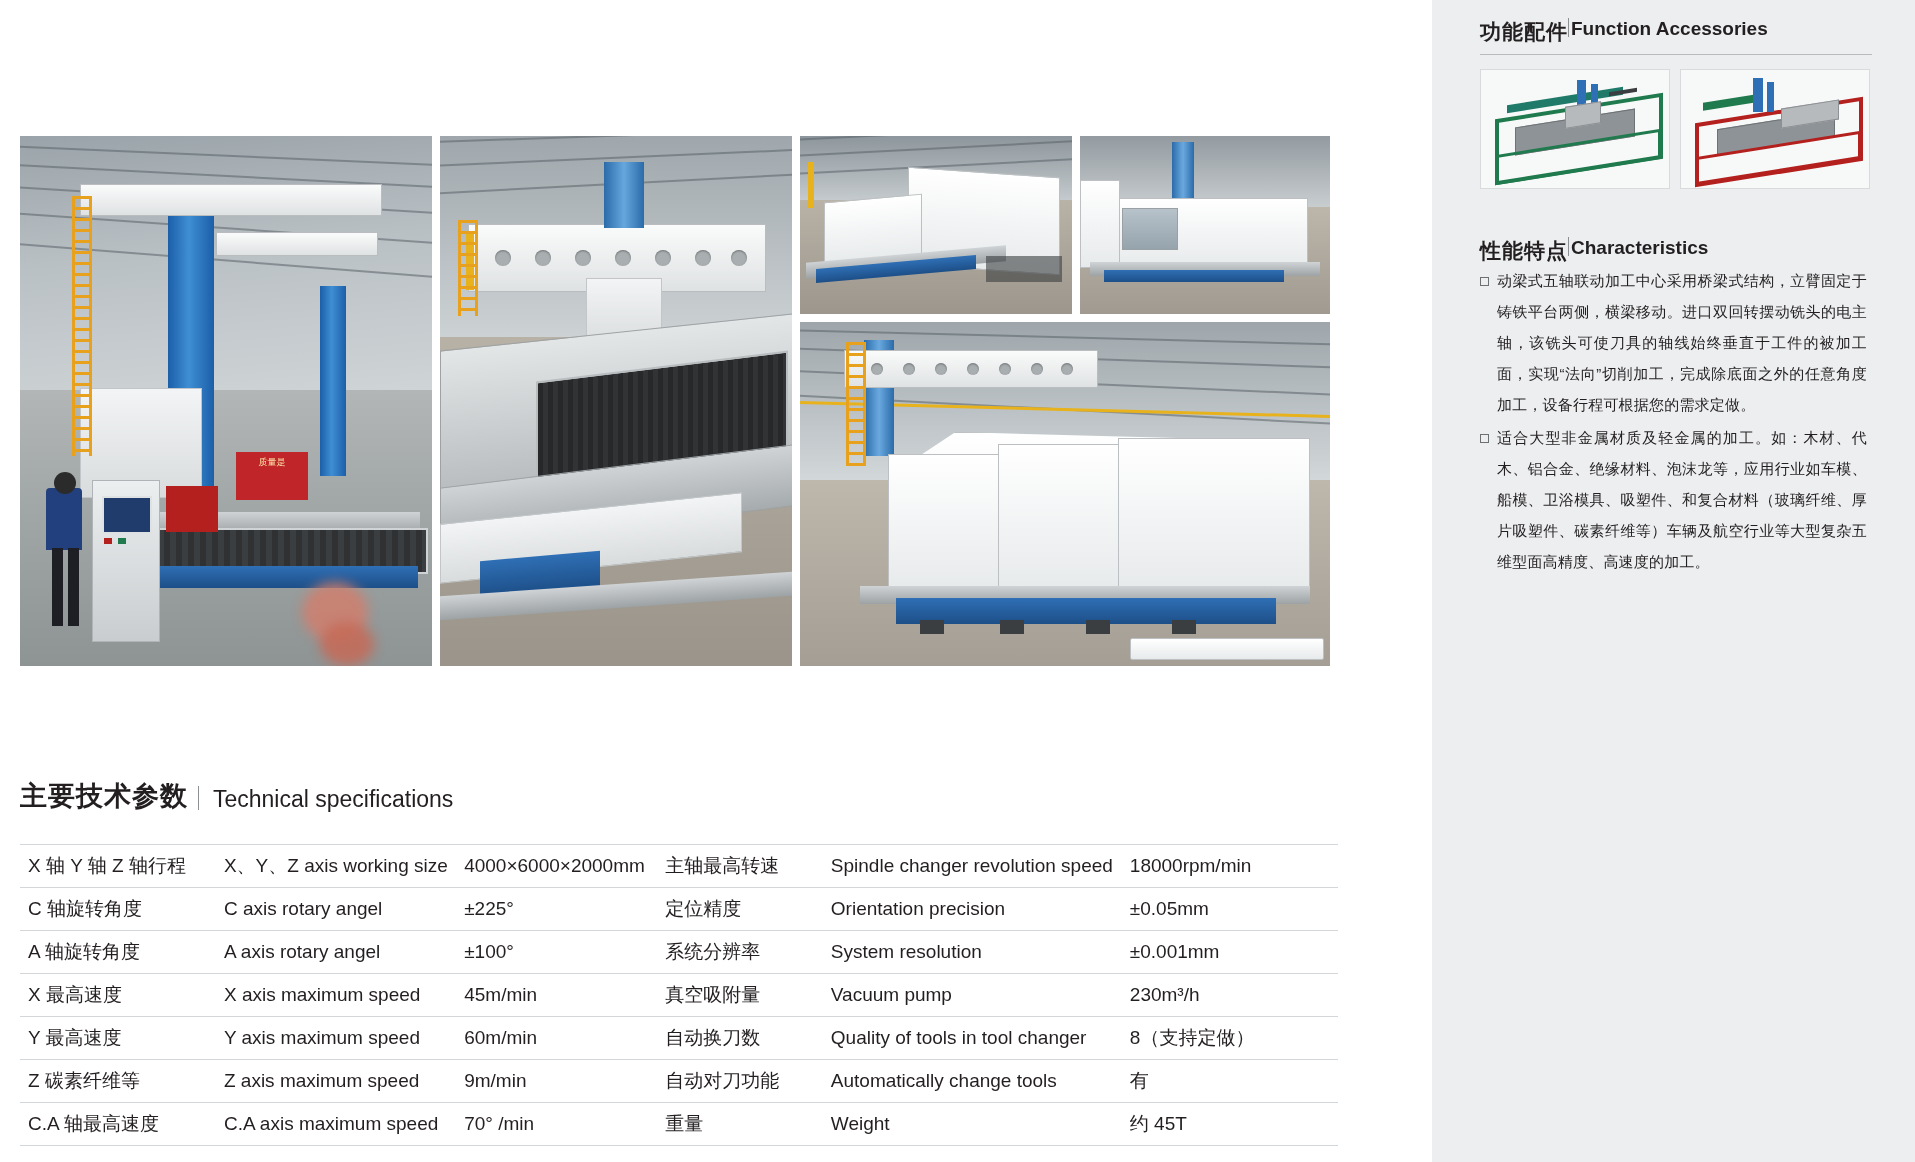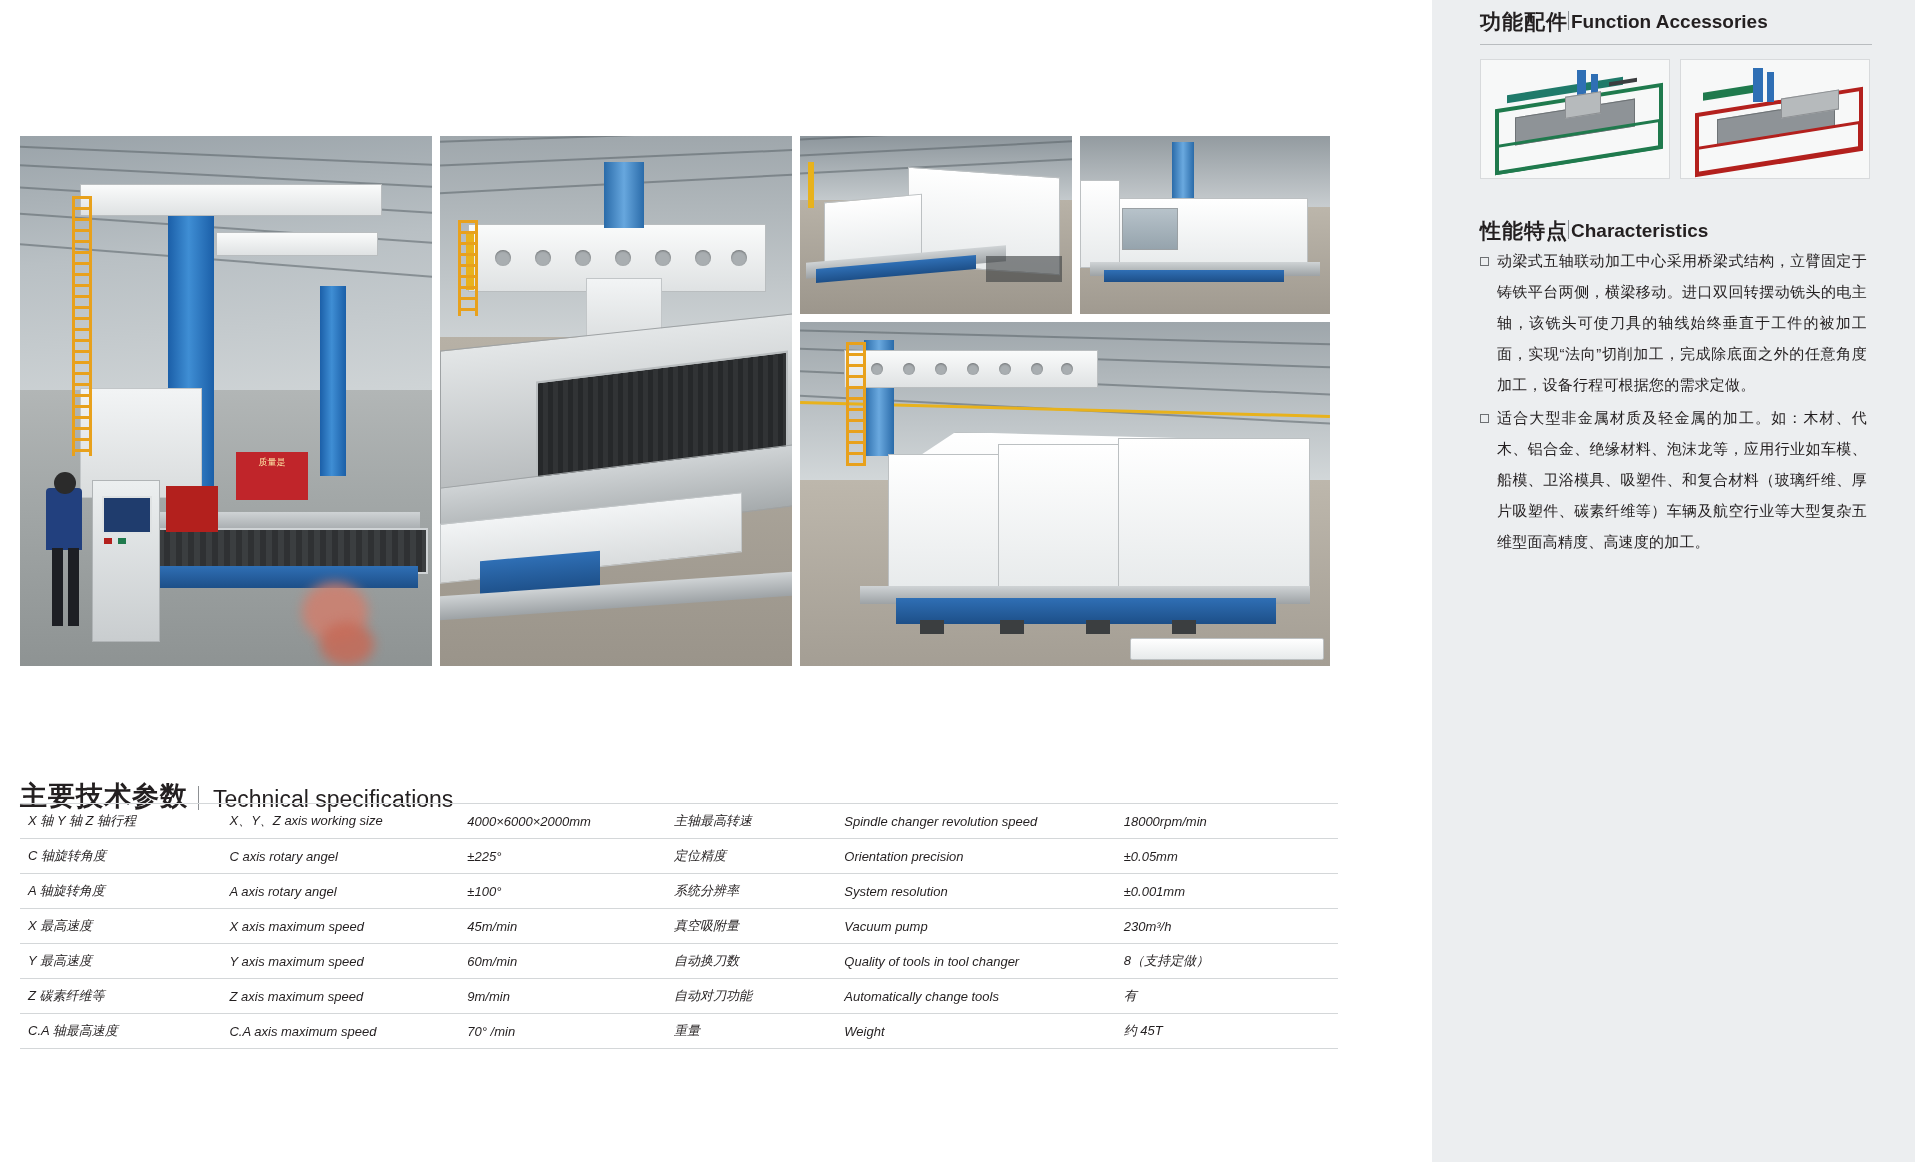--- a/index.html
+++ b/index.html
@@ -167,26 +167,25 @@
     margin: 0 4px 4px 0;
   }
   .spec-head .en {
     font-size: 23px;
     color: #231f20;
     padding-bottom: 1px;
   }
   table.specs {
     position: absolute;
     left: 20px;
-    top: 803px;
+    top: 844px;
     width: 1318px;
     border-collapse: collapse;
-    font-size: 13px;
+    font-size: 19px;
     color: #231f20;
-    font-style: italic;
   }
   table.specs td {
     border-top: 1px solid #d4d7d9;
     border-bottom: 1px solid #d4d7d9;
     padding: 8px 6px 8px 8px;
     vertical-align: middle;
     white-space: nowrap;
   }
   table.specs tr:first-child td { border-top: 1px solid #d4d7d9; }
   td.c1 { width: 180px; }
@@ -203,23 +202,23 @@
     position: relative;
   }
   .right-inner {
     position: absolute;
     left: 48px;
     top: 0;
     width: 400px;
   }
   .sec-head {
     display: flex;
-    align-items: center;
+    align-items: flex-start;
     gap: 0;
-    padding-top: 8px;
+    padding-top: 18px;
   }
   .sec-head .cn {
     font-size: 21px;
     font-weight: bold;
     letter-spacing: 1px;
   }
   .sec-head .bar {
     width: 1px; height: 19px; background: #8d9093; margin: 0 2px 3px 0;
   }
   .sec-head .en { font-size: 19px; font-weight: bold; }

